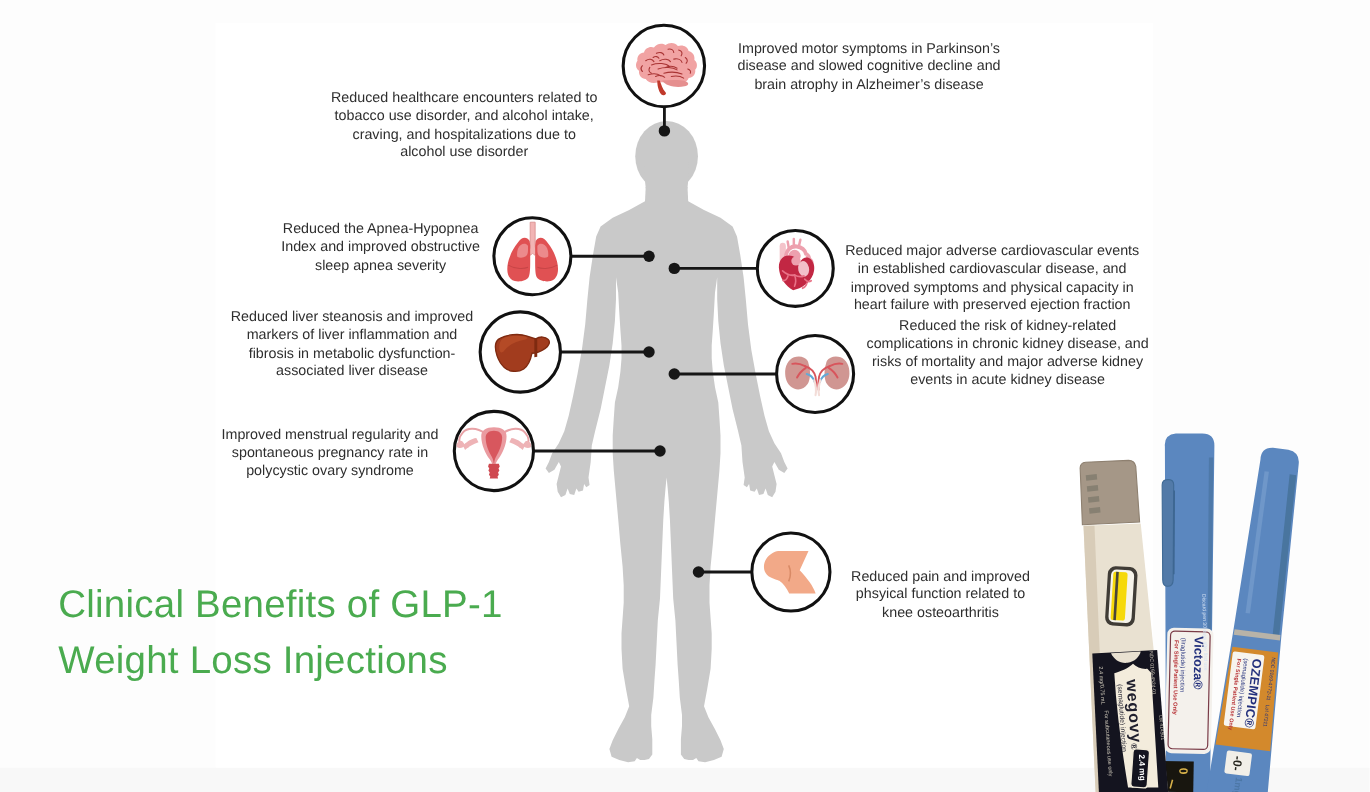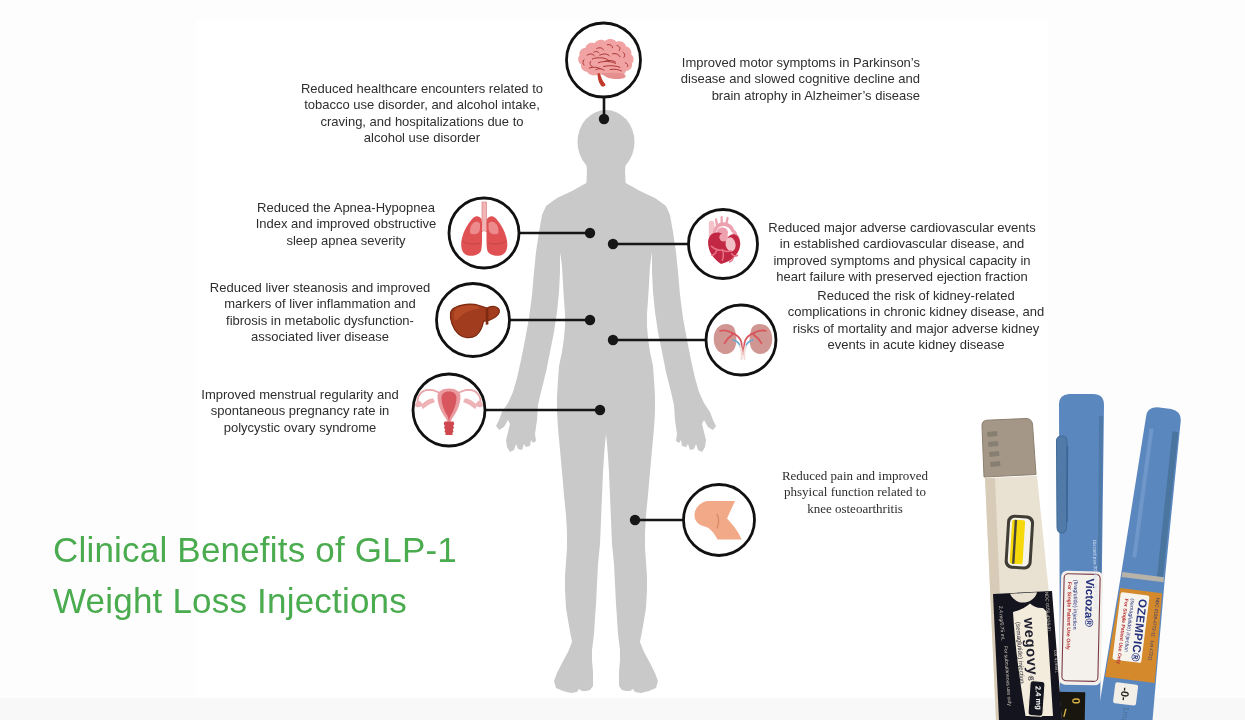--- a/index.html
+++ b/index.html
@@ -11,27 +11,27 @@
   .title{position:absolute;left:53px;top:524px;color:#4aab4f;font-weight:normal;
          font-size:35px;line-height:51px;letter-spacing:0.2px;}
   svg{position:absolute;left:0;top:0;}
 </style>
 </head>
 <body>
 <div class="card"></div>
 <div class="strip"></div>
 
 <div class="txt" style="left:292px;top:33px;width:260px;margin-top:48px;">Reduced healthcare encounters related to<br>tobacco use disorder, and alcohol intake,<br>craving, and hospitalizations due to<br>alcohol use disorder</div>
-<div class="txt" style="left:660px;top:55px;width:260px;text-align:right;">Improved motor symptoms in Parkinson’s<br>disease and slowed cognitive decline and<br>brain atrophy in Alzheimer’s disease</div>
+<div class="txt" style="left:660px;top:36px;width:260px;">Improved motor symptoms in Parkinson’s<br>disease and slowed cognitive decline and<br>brain atrophy in Alzheimer’s disease</div>
 <div class="txt" style="left:216px;top:200px;width:260px;">Reduced the Apnea-Hypopnea<br>Index and improved obstructive<br>sleep apnea severity</div>
 <div class="txt" style="left:190px;top:280px;width:260px;">Reduced liver steanosis and improved<br>markers of liver inflammation and<br>fibrosis in metabolic dysfunction-<br>associated liver disease</div>
 <div class="txt" style="left:170px;top:387px;width:260px;text-align:center;">Improved menstrual regularity and<br>spontaneous pregnancy rate in<br>polycystic ovary syndrome</div>
 <div class="txt" style="left:762px;top:220px;width:280px;">Reduced major adverse cardiovascular events<br>in established cardiovascular disease, and<br>improved symptoms and physical capacity in<br>heart failure with preserved ejection fraction</div>
 <div class="txt" style="left:776px;top:288px;width:280px;">Reduced the risk of kidney-related<br>complications in chronic kidney disease, and<br>risks of mortality and major adverse kidney<br>events in acute kidney disease</div>
-<div class="txt" style="left:725px;top:468px;width:260px;font-family:Liberation Serif, serif;">Reduced pain and improved<br>phsyical function related to<br>knee osteoarthritis</div>
+<div class="txt" style="left:725px;top:516px;width:260px;">Reduced pain and improved<br>phsyical function related to<br>knee osteoarthritis</div>
 
 <div class="title">Clinical Benefits of GLP-1<br>Weight Loss Injections</div>
 
 <svg width="1245" height="720" viewBox="0 0 1245 720">
 
   <g fill="#c9c9c9">
     <ellipse cx="606" cy="142" rx="28.5" ry="32"></ellipse>
     <path d="M 586,145 L 626,145 L 625.5,166 Q 625.5,177 617,178.5 L 595,178.5 Q 586.5,177 586.5,166 Z"></path>
     <path d="M 587,170 L 625,170 L 626,191 L 586,191 Z"></path>
     <path d="M 588,182 L 572,191 L 557,198 L 546,206 L 542,215 L 539,232 L 536,252 L 534,272 L 532,295 L 529,318 L 525,340 L 521,360 L 517,378 L 513,392 L 508,403 L 502,412 L 499,420 L 496,426 L 499,430 L 504,427 L 508,420 L 510,424 L 508,432 L 506,440 L 507,447 L 510,452 L 514,450 L 516,444 L 518,449 L 522,450 L 524,444 L 526,447 L 530,446 L 531,440 L 533,443 L 536,441 L 535,434 L 537,420 L 538,405 L 541,392 L 546,372 L 550,352 L 554,332 L 557,312 L 559,292 L 560,272 L 560,252 L 562,266 L 563,284 L 564,300 L 565,314 L 565,326 L 564,338 L 562,352 L 559,366 L 558,380 L 557,396 L 557,412 L 558,428 L 560,450 L 562,472 L 564,495 L 566,515 L 567,532 L 567,548 L 566,562 L 565,576 L 565,590 L 566,608 L 569,626 L 572,642 L 568,652 L 562,663 L 557,673 L 554,681 L 556,688 L 563,691 L 571,693 L 577,692 L 579,689 L 582,691 L 586,691 L 590,690 L 593,686 L 593,672 L 592,660 L 592,650 L 594,634 L 595,618 L 596,604 L 597,584 L 598,564 L 600,544 L 601,520 L 602,496 L 603,472 L 604,456 L 605,444 L 606,434 L 606,434 L 607,444 L 608,456 L 609,472 L 610,496 L 611,520 L 612,544 L 614,564 L 615,584 L 616,604 L 617,618 L 618,634 L 620,650 L 620,660 L 619,672 L 619,686 L 622,690 L 626,691 L 630,691 L 633,689 L 635,692 L 641,693 L 649,691 L 656,688 L 658,681 L 655,673 L 650,663 L 644,652 L 640,642 L 643,626 L 646,608 L 647,590 L 647,576 L 646,562 L 645,548 L 645,532 L 646,515 L 648,495 L 650,472 L 652,450 L 654,428 L 655,412 L 655,396 L 654,380 L 653,366 L 650,352 L 648,338 L 647,326 L 647,314 L 648,300 L 649,284 L 650,266 L 652,252 L 652,272 L 653,292 L 655,312 L 658,332 L 662,352 L 666,372 L 671,392 L 674,405 L 675,420 L 677,434 L 676,441 L 679,443 L 681,440 L 682,446 L 686,447 L 688,444 L 690,450 L 694,449 L 696,444 L 698,450 L 702,452 L 705,447 L 706,440 L 704,432 L 702,424 L 704,420 L 708,427 L 713,430 L 716,426 L 713,420 L 710,412 L 704,403 L 699,392 L 695,378 L 691,360 L 687,340 L 683,318 L 680,295 L 678,272 L 676,252 L 673,232 L 670,215 L 666,206 L 655,198 L 640,191 L 624,182 Z"></path>

